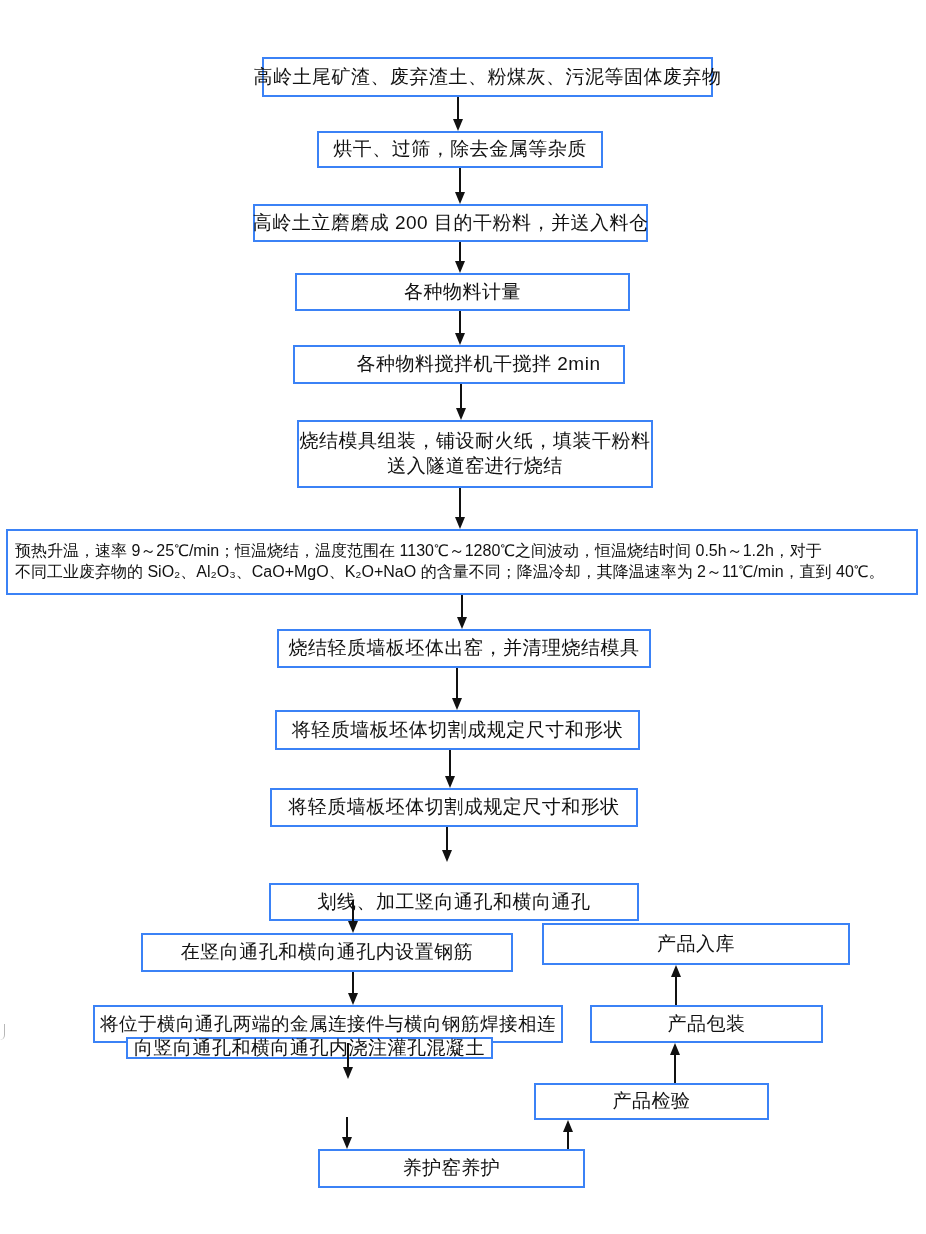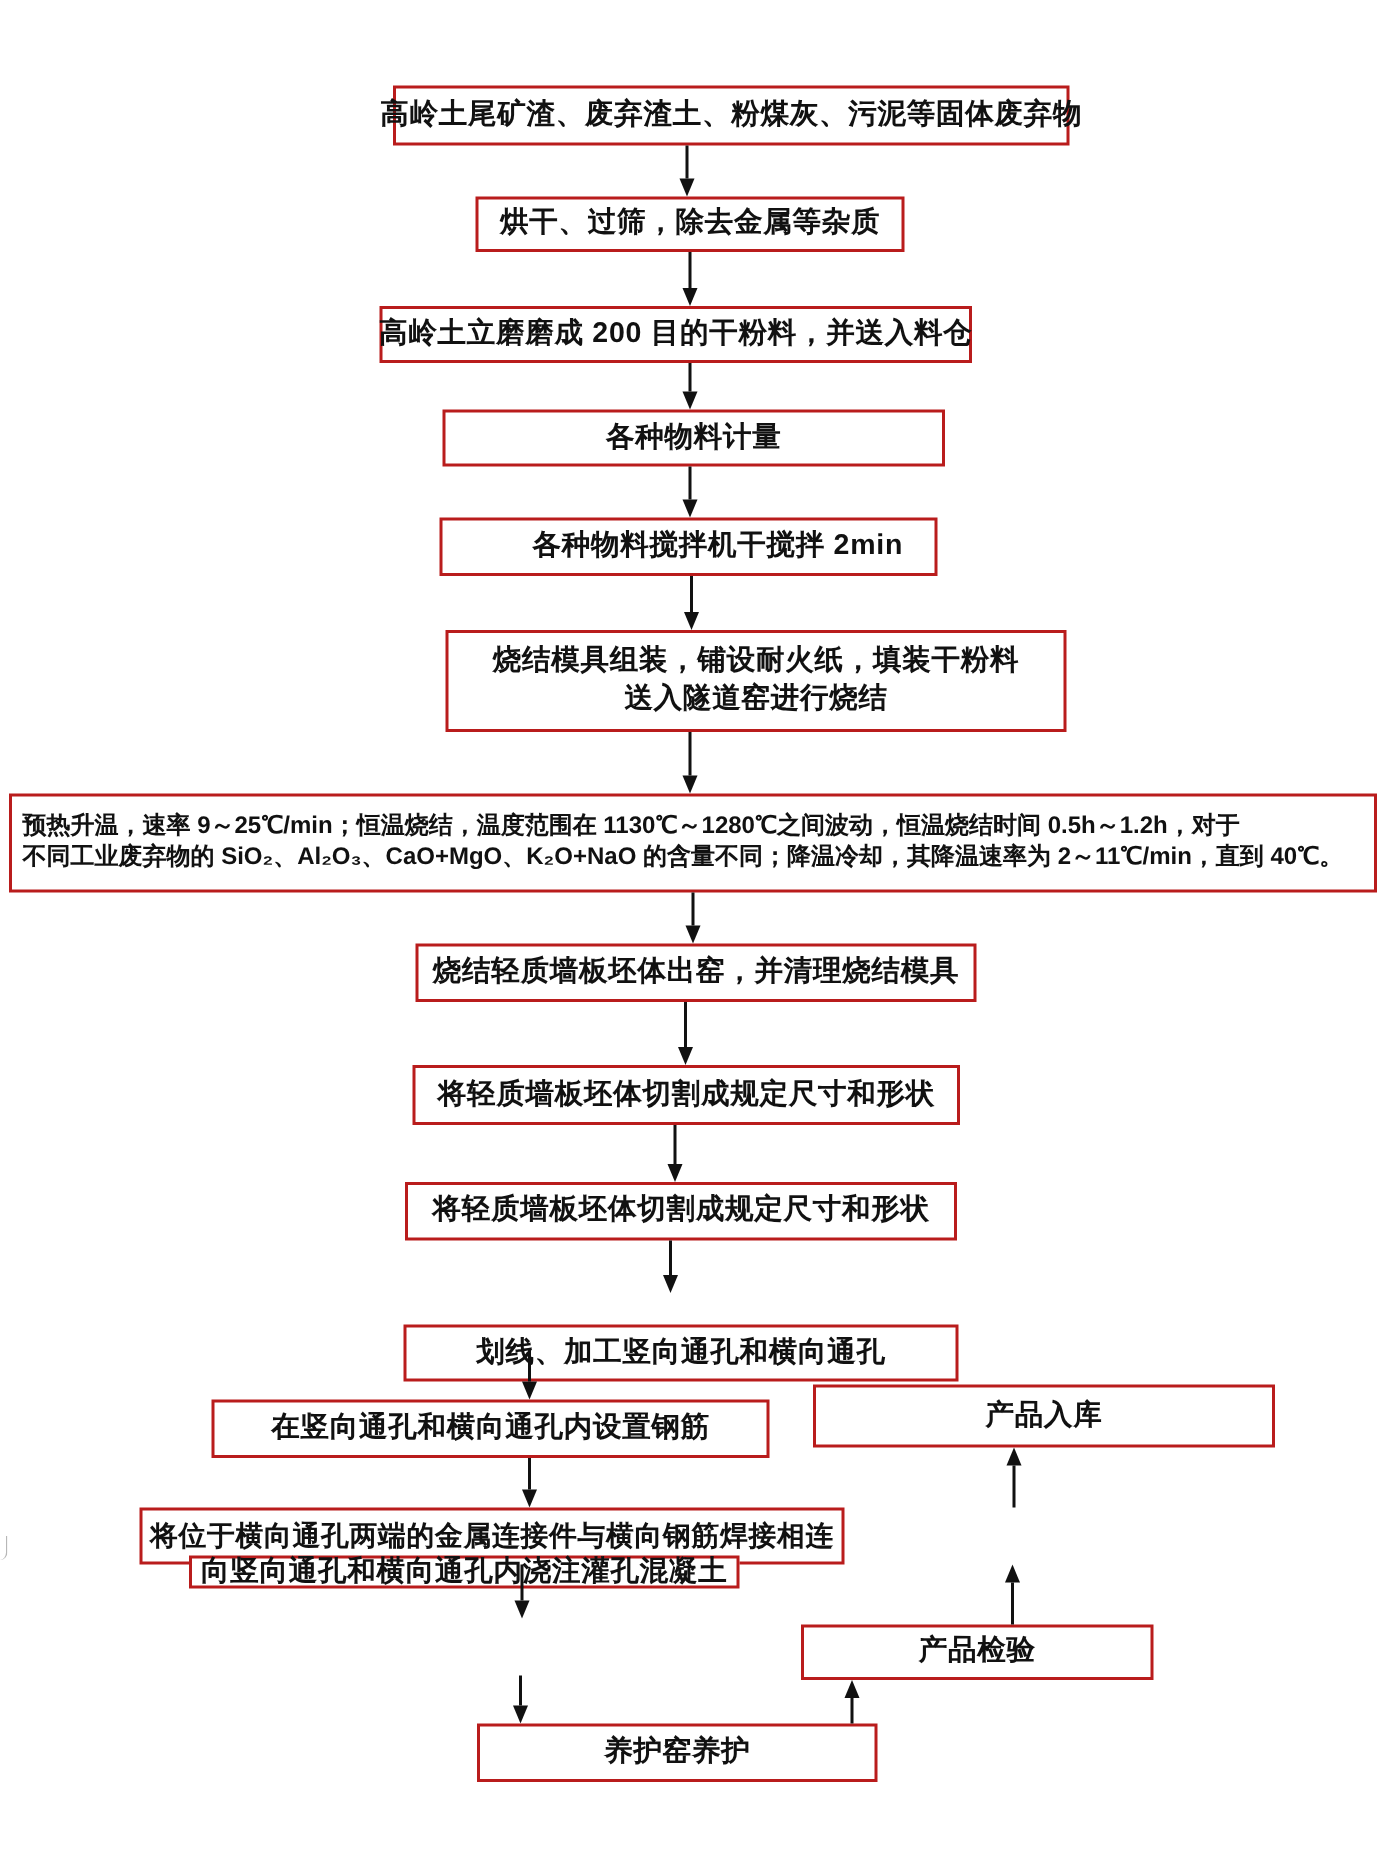--- a/index.html
+++ b/index.html
@@ -2,33 +2,33 @@
 <html><head>
 <meta charset="utf-8">
 <style>
   html,body{margin:0;padding:0;background:#fff;}
   .canvas{
     position:relative;width:926px;height:1234px;background:#ffffff;
     font-family:"Liberation Sans", sans-serif;color:#111;overflow:hidden;
   }
   .node{
     position:absolute;box-sizing:border-box;background:#fff;
-    border:2px solid #b91c1c;
+    border:2px solid #3b82f6;
     display:flex;flex-direction:column;align-items:center;justify-content:center;
-    text-align:center;font-size:19px;font-weight:700;line-height:1.3;
+    text-align:center;font-size:19px;font-weight:400;line-height:1.3;
     letter-spacing:0.5px;
   }
   .node span{display:block;white-space:nowrap;}
   
   .b1{left:262px;top:57px;width:451px;height:40px;}
   .b2{left:317px;top:131px;width:286px;height:37px;}
   .b3{left:253px;top:204px;width:395px;height:38px;}
   .b4{left:295px;top:273px;width:335px;height:38px;}
   .b5{left:293px;top:345px;width:332px;height:39px;padding-left:39px;}
-  .b6{left:297px;top:420px;width:414px;height:68px;}
+  .b6{left:297px;top:420px;width:356px;height:68px;}
   .b7{left:6px;top:529px;width:912px;height:66px;font-size:16px;letter-spacing:0;
       align-items:flex-start;padding:0 7px;justify-content:center;text-align:left;}
   .b8{left:277px;top:629px;width:374px;height:39px;}
   .b9{left:275px;top:710px;width:365px;height:40px;}
   .b10{left:270px;top:788px;width:368px;height:39px;}
   .b11{left:269px;top:862px;width:370px;height:38px;margin-top:21px;}
   .b12{left:141px;top:933px;width:372px;height:39px;}
   .b13{left:93px;top:1005px;width:470px;height:38px;font-size:18.5px;}
   .b14{left:126px;top:1037px;width:367px;height:22px;}
   .b15{left:318px;top:1149px;width:267px;height:39px;}
@@ -112,20 +112,23 @@
   <div class="node b14">
       <span>向竖向通孔和横向通孔内浇注灌孔混凝土</span>
     </div>
   <div class="node b15">
       <span>养护窑养护</span>
     </div>
 
   <div class="node r1">
       <span>产品入库</span>
     </div>
+  <div class="node r2">
+      <span>产品包装</span>
+    </div>
   <div class="node r3">
       <span>产品检验</span>
     </div>
 
   <div class="arr a1">
       <div class="shaft"></div>
       <div class="head-down"></div>
     </div>
   <div class="arr a2">
       <div class="shaft"></div>

